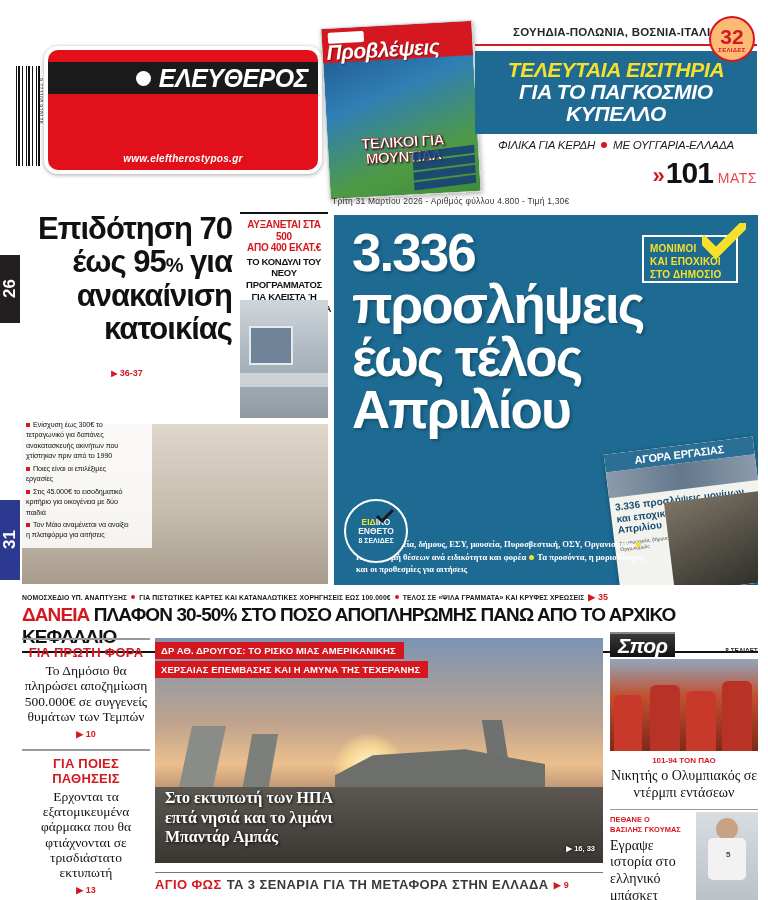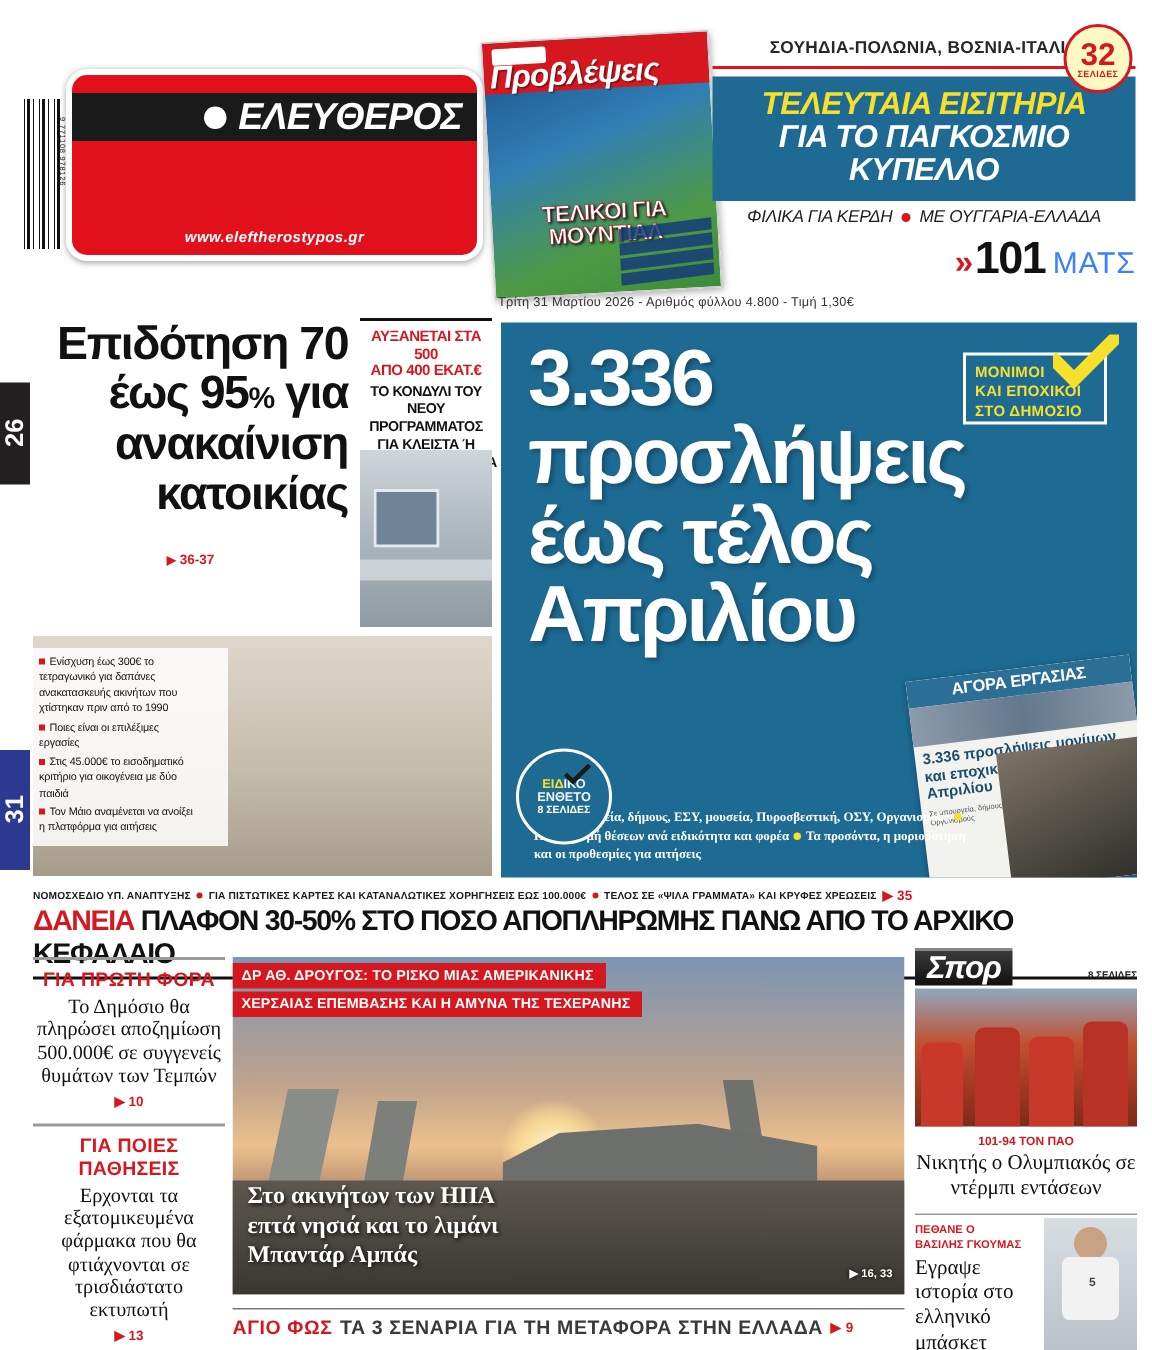--- a/index.html
+++ b/index.html
@@ -99,21 +99,21 @@
     display:flex; align-items:center; gap:6px; height:26px;
     border-bottom:2px solid #d51820;
   }
   .promo-head-text {
     flex:1; text-align:center; font-weight:bold; font-size:11.5px;
     color:#25272a; letter-spacing:.2px;
   }
   .pages-badge {
     position:absolute; right:2px; top:-4px; width:46px; height:46px;
     border:2px solid #d51820; border-radius:50%;
-    background:#fef9c3; display:flex; flex-direction:column;
+    background:#fdba74; display:flex; flex-direction:column;
     align-items:center; justify-content:center; line-height:1;
   }
   .pages-badge b { font-size:21px; color:#d51820; }
   .pages-badge span { font-size:6px; color:#d51820; font-weight:bold; letter-spacing:.3px; }
   .promo-box {
     margin-top:5px; background:#1e6a93; padding:8px 10px 9px 10px;
   }
   .promo-l1 {
     color:#f7e02c; font-weight:bold; font-style:italic; font-size:21px;
     text-align:center; letter-spacing:-.3px; line-height:1.05;
@@ -126,21 +126,21 @@
     margin-top:5px; text-align:center; font-weight:normal; font-style:italic;
     font-size:11.5px; color:#1b1b1b; letter-spacing:-.2px;
     display:flex; align-items:center; justify-content:center; gap:6px;
   }
   .promo-sub .sep { width:6px; height:6px; border-radius:50%; background:#d51820; display:inline-block; }
   .promo-matches {
     margin-top:5px; display:flex; align-items:baseline; justify-content:flex-end; gap:5px;
   }
   .chev { color:#d51820; font-weight:bold; font-size:22px; letter-spacing:-4px; }
   .matches-num { font-size:30px; font-weight:bold; color:#111; letter-spacing:-1px; }
-  .matches-lbl { font-size:20px; color:#3b82f6; letter-spacing:.5px; }
+  .matches-lbl { font-size:14px; color:#ef4444; letter-spacing:.5px; }
 
   .dateline {
     position:absolute; left:332px; top:196px; font-size:8.5px; color:#333;
     letter-spacing:.2px;
   }
 
   
   .lead-left { position:absolute; left:22px; top:212px; width:210px; }
   .lead-left h1 {
     font-size:31px; font-weight:bold; line-height:1.08; color:#111;
@@ -173,21 +173,21 @@
   .photo-building::before {
     content:""; position:absolute; left:10%; top:22%; width:46%; height:30%;
     background:#6f8597; border:2px solid #e6eaed;
   }
   .photo-building::after {
     content:""; position:absolute; left:0; top:62%; width:100%; height:12%;
     background:rgba(255,255,255,.45);
   }
 
   .bullets-box {
-    position:absolute; left:22px; top:432px; width:130px;
+    position:absolute; left:22px; top:416px; width:130px;
     background:rgba(255,255,255,.86); padding:4px 20px 5px 4px;
   }
   .bullets-box li {
     list-style:none; font-size:7.2px; color:#111; line-height:1.45;
     margin-bottom:2px; letter-spacing:-.1px;
   }
   .bullets-box li::before {
     content:""; display:inline-block; width:4px; height:4px;
     background:#d51820; margin-right:3px;
   }
@@ -555,21 +555,21 @@
     <div class="tailfin" style="right:96px;top:82px;width:20px;height:64px;transform:skewX(9deg);background:#6f716e;"></div>
     <div class="jet" style="left:180px;top:100px;width:210px;height:62px;"></div>
     <div class="deck"></div>
 
     <div class="cphoto-kicker">
       <span class="ck-line">ΔΡ ΑΘ. ΔΡΟΥΓΟΣ: ΤΟ ΡΙΣΚΟ ΜΙΑΣ ΑΜΕΡΙΚΑΝΙΚΗΣ</span>
       <span class="ck-line">ΧΕΡΣΑΙΑΣ ΕΠΕΜΒΑΣΗΣ ΚΑΙ Η ΑΜΥΝΑ ΤΗΣ ΤΕΧΕΡΑΝΗΣ</span>
     </div>
 
     <div class="cphoto-cap">
-      <span>Στο ακινήτων των ΗΠΑ</span><br>
+      <span>Στο εκτυπωτή των ΗΠΑ</span><br>
       <span>επτά νησιά και το λιμάνι</span><br>
       <span>Μπαντάρ Αμπάς</span>
     </div>
     <div class="cphoto-ref">▶ <span>16, 33</span></div>
   </div>
 
   <div class="cbottom">
     <span class="red">ΑΓΙΟ ΦΩΣ</span>
     <span>ΤΑ 3 ΣΕΝΑΡΙΑ ΓΙΑ ΤΗ ΜΕΤΑΦΟΡΑ ΣΤΗΝ ΕΛΛΑΔΑ</span>
     <span class="pref">▶ <span>9</span></span>

